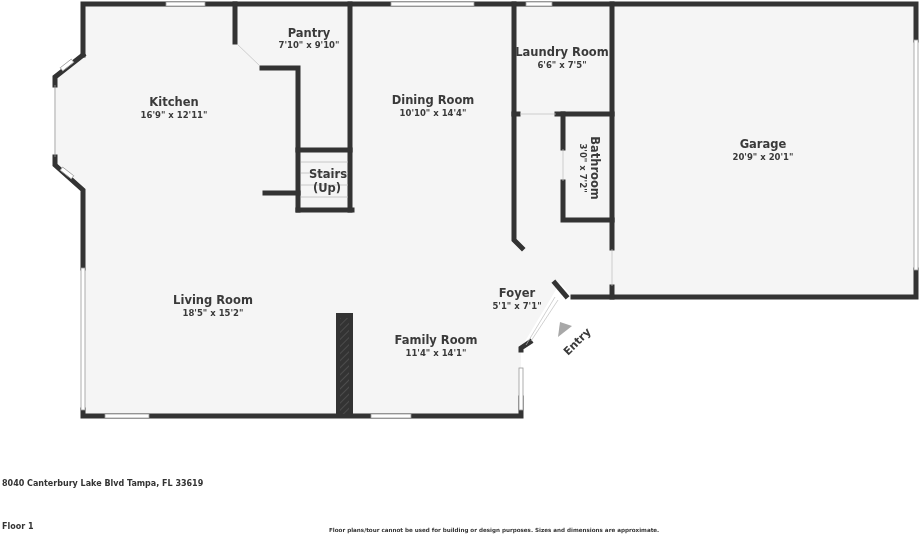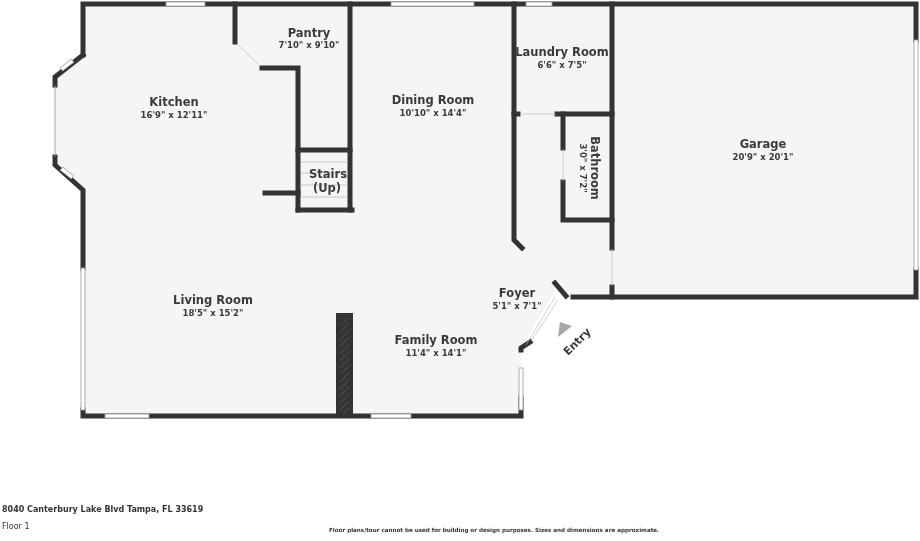--- a/index.html
+++ b/index.html
@@ -8,22 +8,22 @@
   #plan { position: absolute; left: 0; top: 0; }
   .floor { fill: #f5f5f5; }
   .wall { stroke: #333333; stroke-width: 5; fill: none; stroke-linecap: square; stroke-linejoin: miter; }
   .win-bg { fill: #ffffff; stroke: #9a9a9a; stroke-width: 0.8; }
   .win-line { stroke: #9a9a9a; stroke-width: 0.8; }
   .opening-edge { stroke: #bdbdbd; stroke-width: 0.7; }
   .stair-line { stroke: #bdbdbd; stroke-width: 0.8; }
   .room-name { font-size: 11.5px; fill: #3a3a3a; font-weight: 600; text-anchor: middle; }
   .room-dim { font-size: 8.5px; fill: #3a3a3a; font-weight: 600; text-anchor: middle; }
   .entry-label { font-size: 11px; fill: #3a3a3a; font-weight: 600; }
-  .footer-address { position: absolute; left: 2px; top: 505px; font-size: 8px; color: #333; font-weight: 600; }
-  .footer-floor { position: absolute; left: 2px; top: 522px; font-size: 8px; color: #333; font-weight: 400; }
+  .footer-address { position: absolute; left: 2px; top: 479px; font-size: 8px; color: #333; font-weight: 600; }
+  .footer-floor { position: absolute; left: 2px; top: 522px; font-size: 8px; color: #333; font-weight: 700; }
   .footer-disclaimer { position: absolute; left: 329px; top: 527px; font-size: 5.6px; color: #333; font-weight: 600; white-space: nowrap; }
 </style>
 </head>
 <body>
 
 <svg id="plan" width="920" height="500" viewBox="0 0 920 500">
 
   <polygon class="floor" points="83,4 916,4 916,297 573,297 560,283 521,348 521,416 83,416 83,190 54,165 54,80 83,55"></polygon>
 
   <g>

